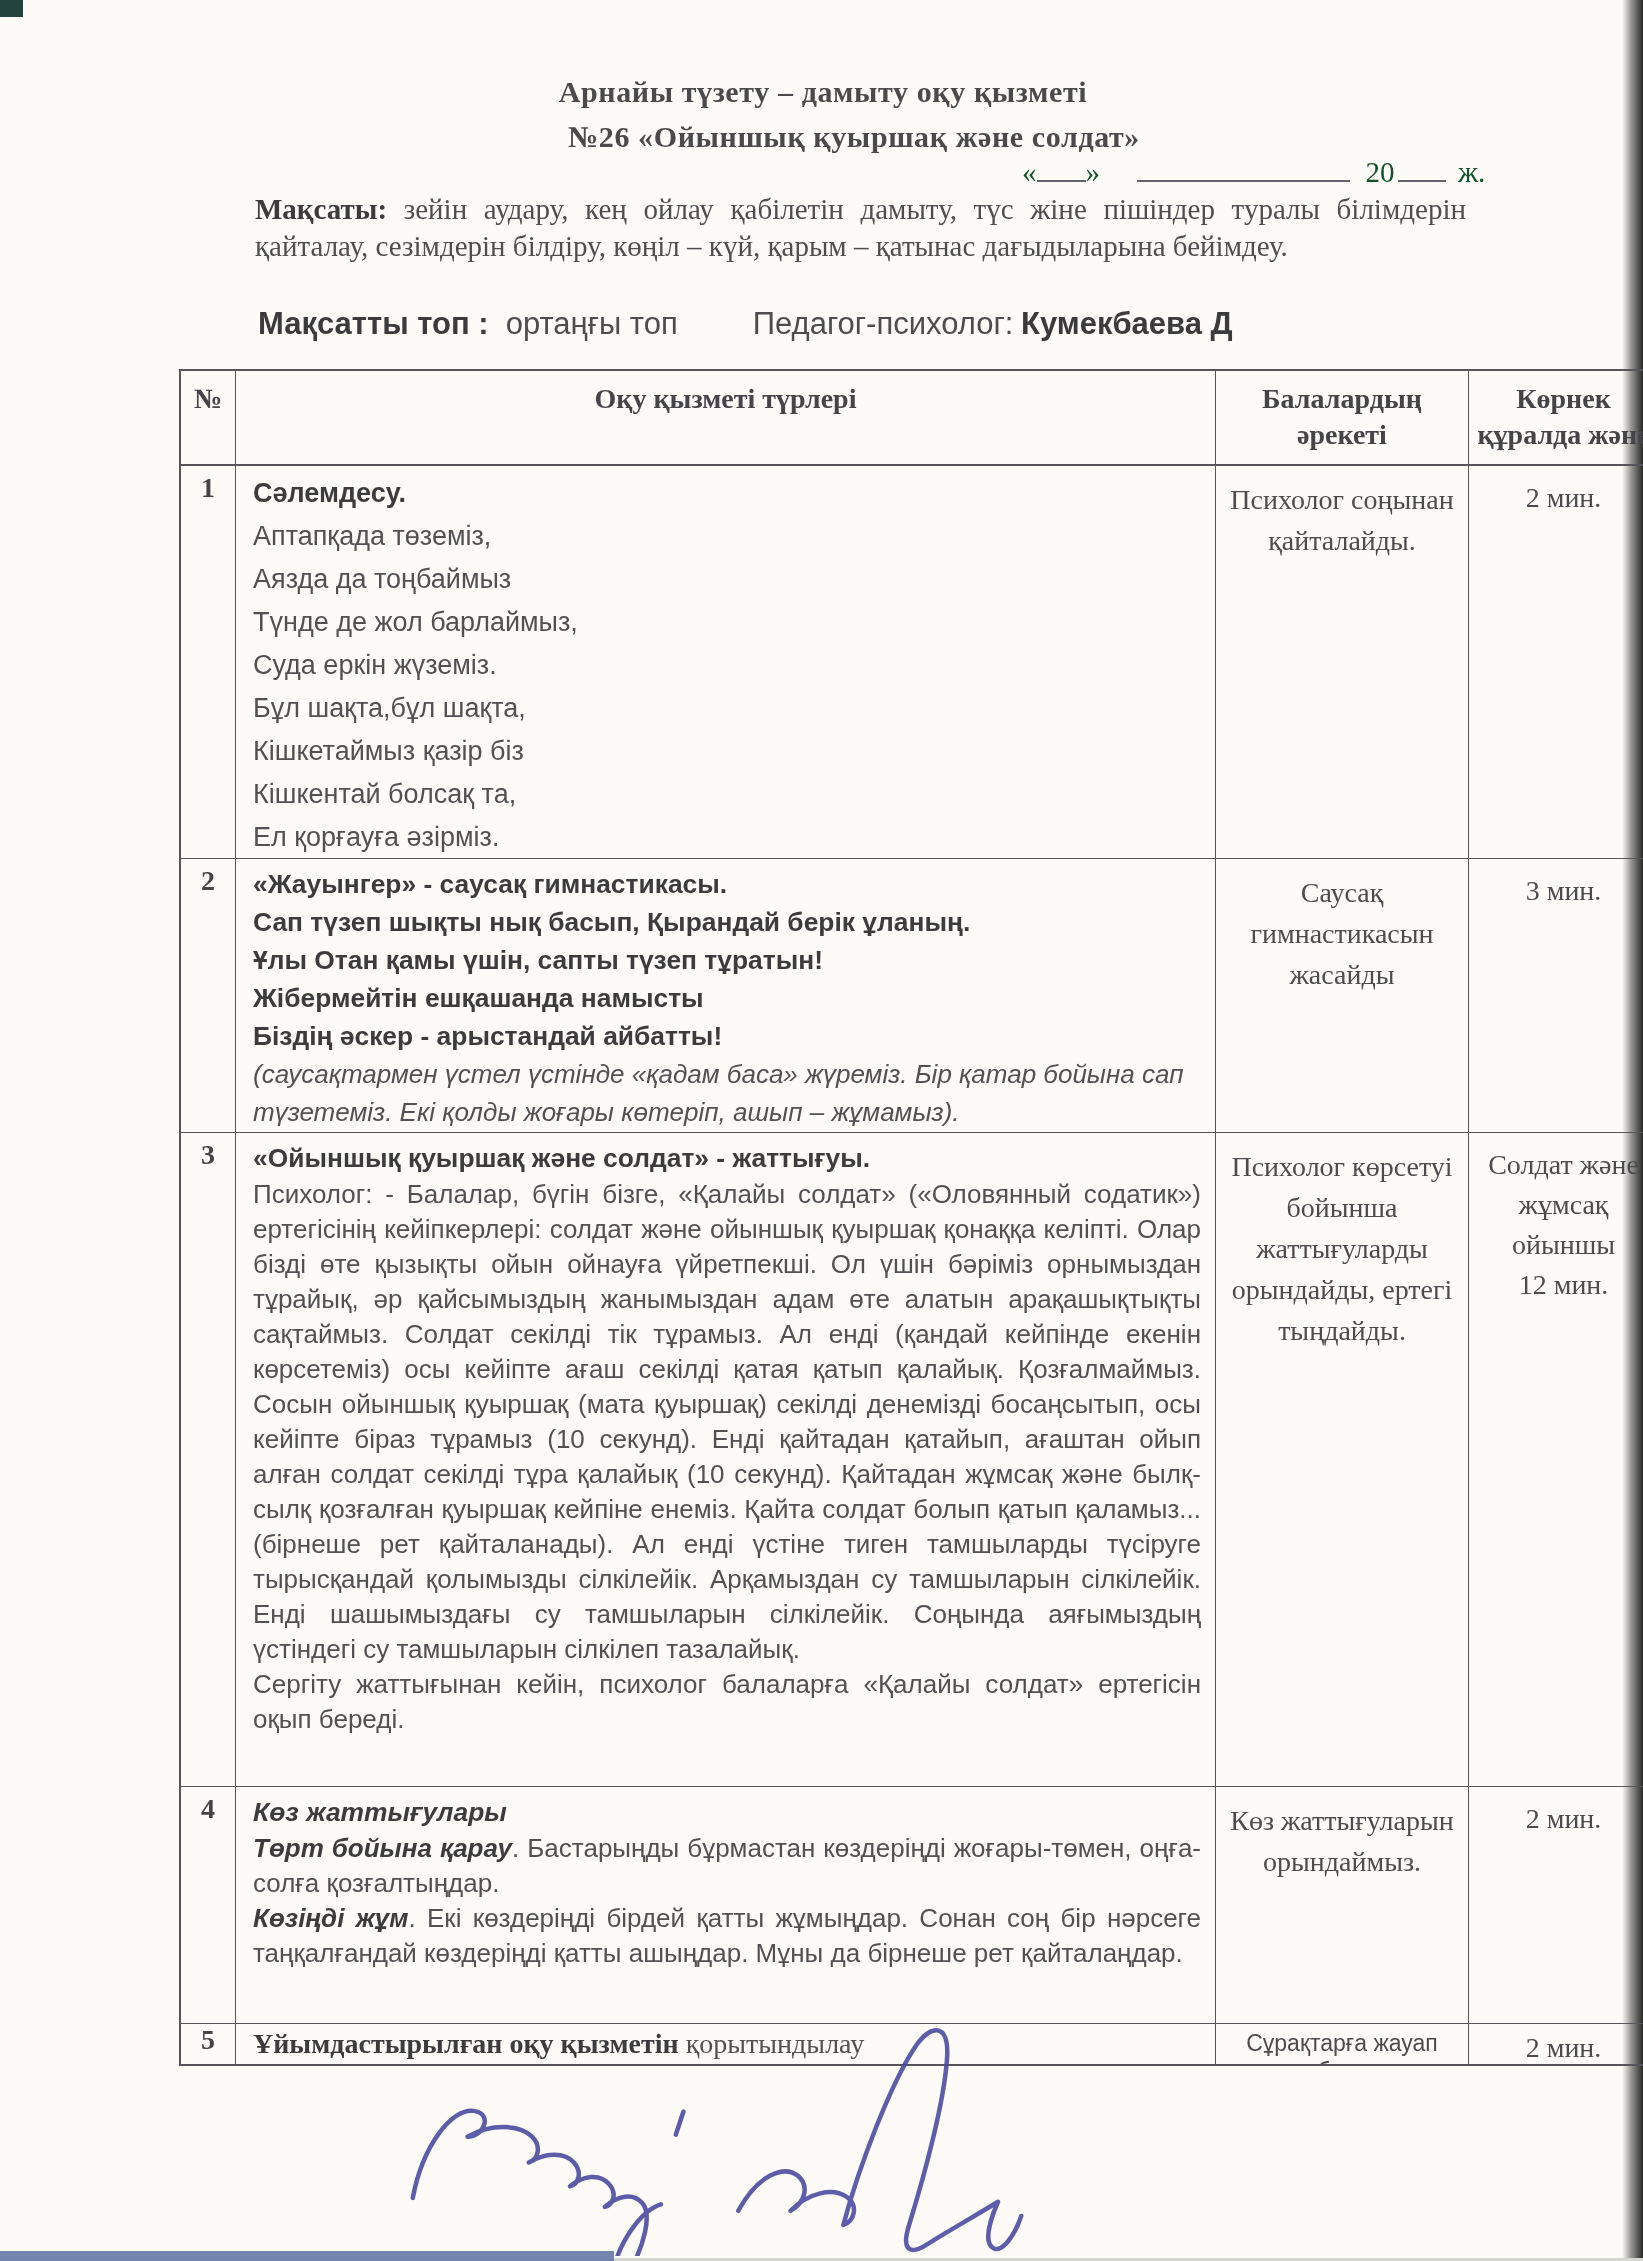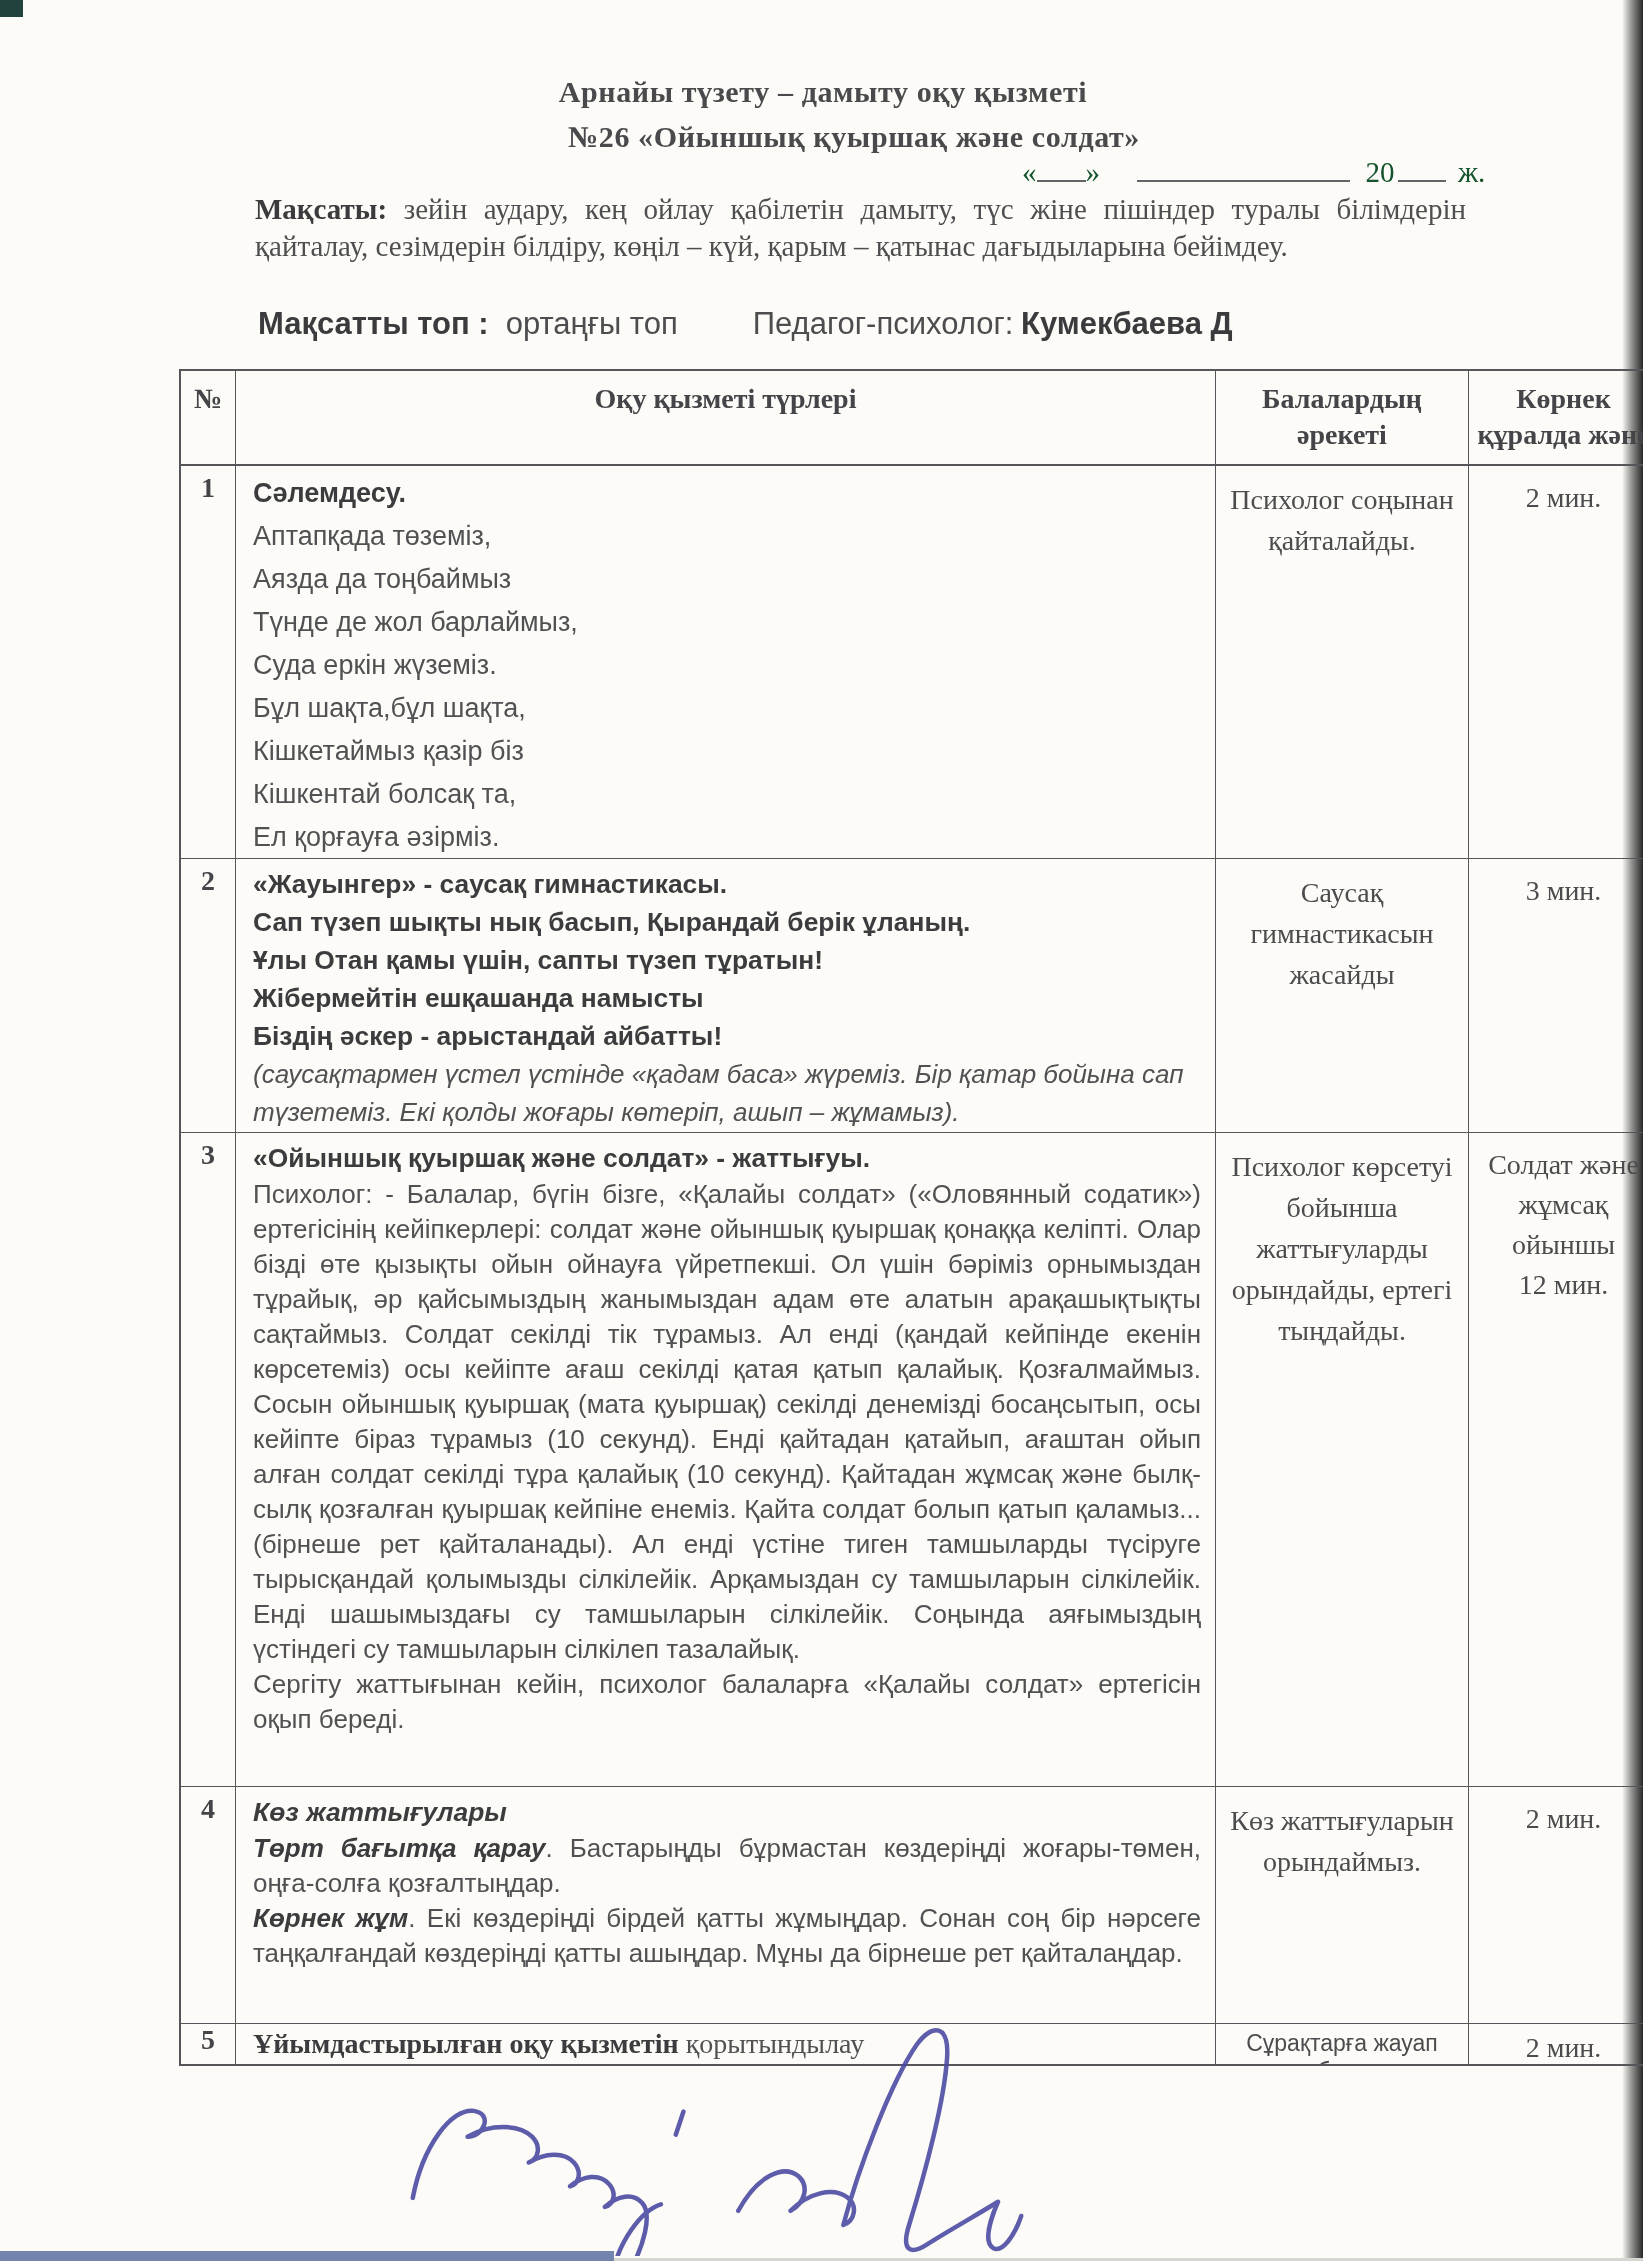--- a/index.html
+++ b/index.html
@@ -133,22 +133,22 @@
       <div class="cell timecell">
         <div style="white-space:normal">Солдат және жұмсақ ойыншы</div>
         <div>12 мин.</div>
       </div>
     </div>
 
     <div class="trow" style="height:237px">
       <div class="cell numcell">4</div>
       <div class="cell actcell">
           <div class="blk blk-line2"><span class="rb ri">Көз жаттығулары</span></div>
-          <div class="blk blk-just"><span class="rb ri">Төрт бағытқа қарау</span><span>. Бастарыңды бұрмастан көздеріңді жоғары-төмен, оңға-солға қозғалтыңдар.</span></div>
-          <div class="blk blk-just"><span class="rb ri">Көрнек жұм</span><span>. Екі көздеріңді бірдей қатты жұмыңдар. Сонан соң бір нәрсеге таңқалғандай көздеріңді қатты ашыңдар. Мұны да бірнеше рет қайталаңдар.</span></div>
+          <div class="blk blk-just"><span class="rb ri">Төрт бойына қарау</span><span>. Бастарыңды бұрмастан көздеріңді жоғары-төмен, оңға-солға қозғалтыңдар.</span></div>
+          <div class="blk blk-just"><span class="rb ri">Көзіңді жұм</span><span>. Екі көздеріңді бірдей қатты жұмыңдар. Сонан соң бір нәрсеге таңқалғандай көздеріңді қатты ашыңдар. Мұны да бірнеше рет қайталаңдар.</span></div>
         </div>
       <div class="cell sidecell">Көз жаттығуларын орындаймыз.</div>
       <div class="cell timecell">2 мин.</div>
     </div>
 
     <div class="trow" style="height:40px">
       <div class="cell numcell" style="padding-top:0">5</div>
       <div class="cell actcell r5-act">
           <div class="blk blk-serif"><span class="rb">Ұйымдастырылған оқу қызметін</span><span>  қорытындылау</span></div>
         </div>

